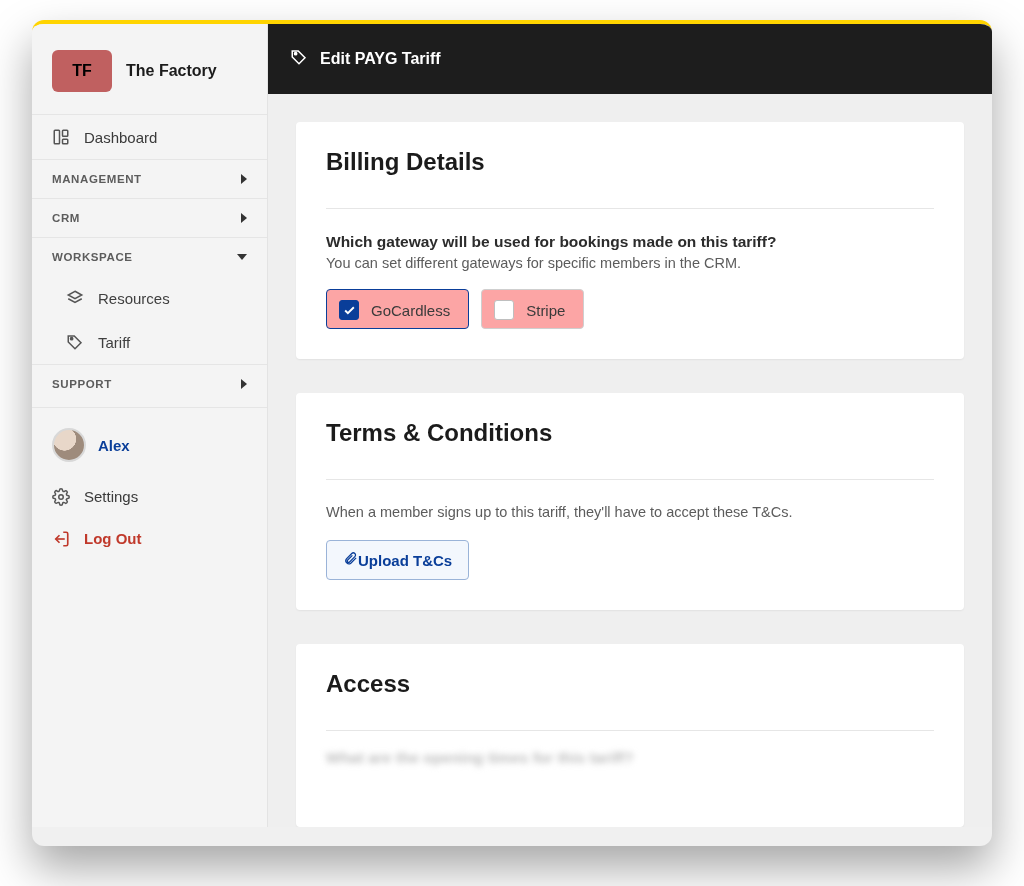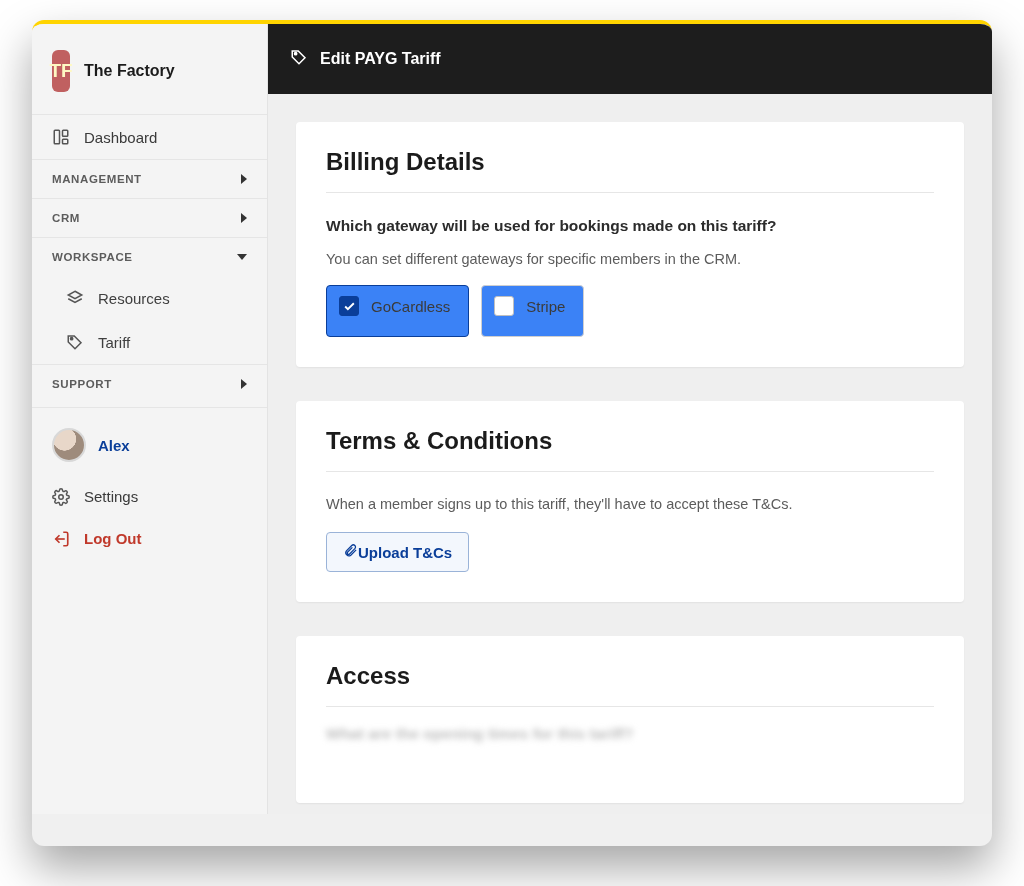--- a/index.html
+++ b/index.html
@@ -34,27 +34,27 @@
     flex-direction: column;
     padding-top: 18px;
   }
   .org {
     display: flex;
     align-items: center;
     gap: 14px;
     padding: 8px 20px 22px 20px;
   }
   .org-badge {
-    width: 18px; height: 42px;
+    width: 60px; height: 42px;
     background: #c06060;
     border-radius: 6px;
     display: flex; align-items: center; justify-content: center;
-    color: #fef9c3;
-    font-weight: 700;
-    font-size: 19px;
+    color: #000000;
+    font-weight: 700;
+    font-size: 16px;
   }
   .org-name {
     font-weight: 700;
     font-size: 16px;
     color: #1b1b1b;
   }
   .nav-item, .nav-subitem, .nav-section {
     display: flex;
     align-items: center;
     gap: 14px;
@@ -146,45 +146,45 @@
   .card {
     background: #fff;
     border-radius: 4px;
     padding: 26px 30px 30px;
     box-shadow: 0 1px 2px rgba(0,0,0,0.06);
   }
   .card h2 {
     font-size: 24px;
     font-weight: 800;
     color: #1b1b1b;
-    padding-bottom: 16px;
+    padding-bottom: 32px;
     border-bottom: 1px solid #e6e6e6;
     margin-bottom: 24px;
   }
   .q-label {
     font-weight: 700;
     color: #2c2c2c;
     font-size: 15.5px;
-    margin-bottom: 16px;
+    margin-bottom: 4px;
   }
   .q-help {
     color: #5c5c5c;
     font-size: 14.5px;
     margin-bottom: 18px;
   }
   .gw-row { display: flex; gap: 12px; }
   .gw-option {
     display: flex; align-items: center; gap: 12px;
     border: 1.5px solid #cfcfcf;
     border-radius: 4px;
-    padding: 10px 18px 20px 12px;
+    padding: 10px 18px 8px 12px;
     font-size: 15px;
     color: #3b3b3b;
     cursor: pointer;
-    background: #3b82f6;
+    background: #fca5a5;
   }
   .gw-option.selected {
     border-color: #0a3e99;
   }
   .cb {
     width: 20px; height: 20px; border-radius: 3px;
     border: 1.5px solid #bfbfbf;
     display: inline-flex; align-items: center; justify-content: center;
     background: #fff;
   }

